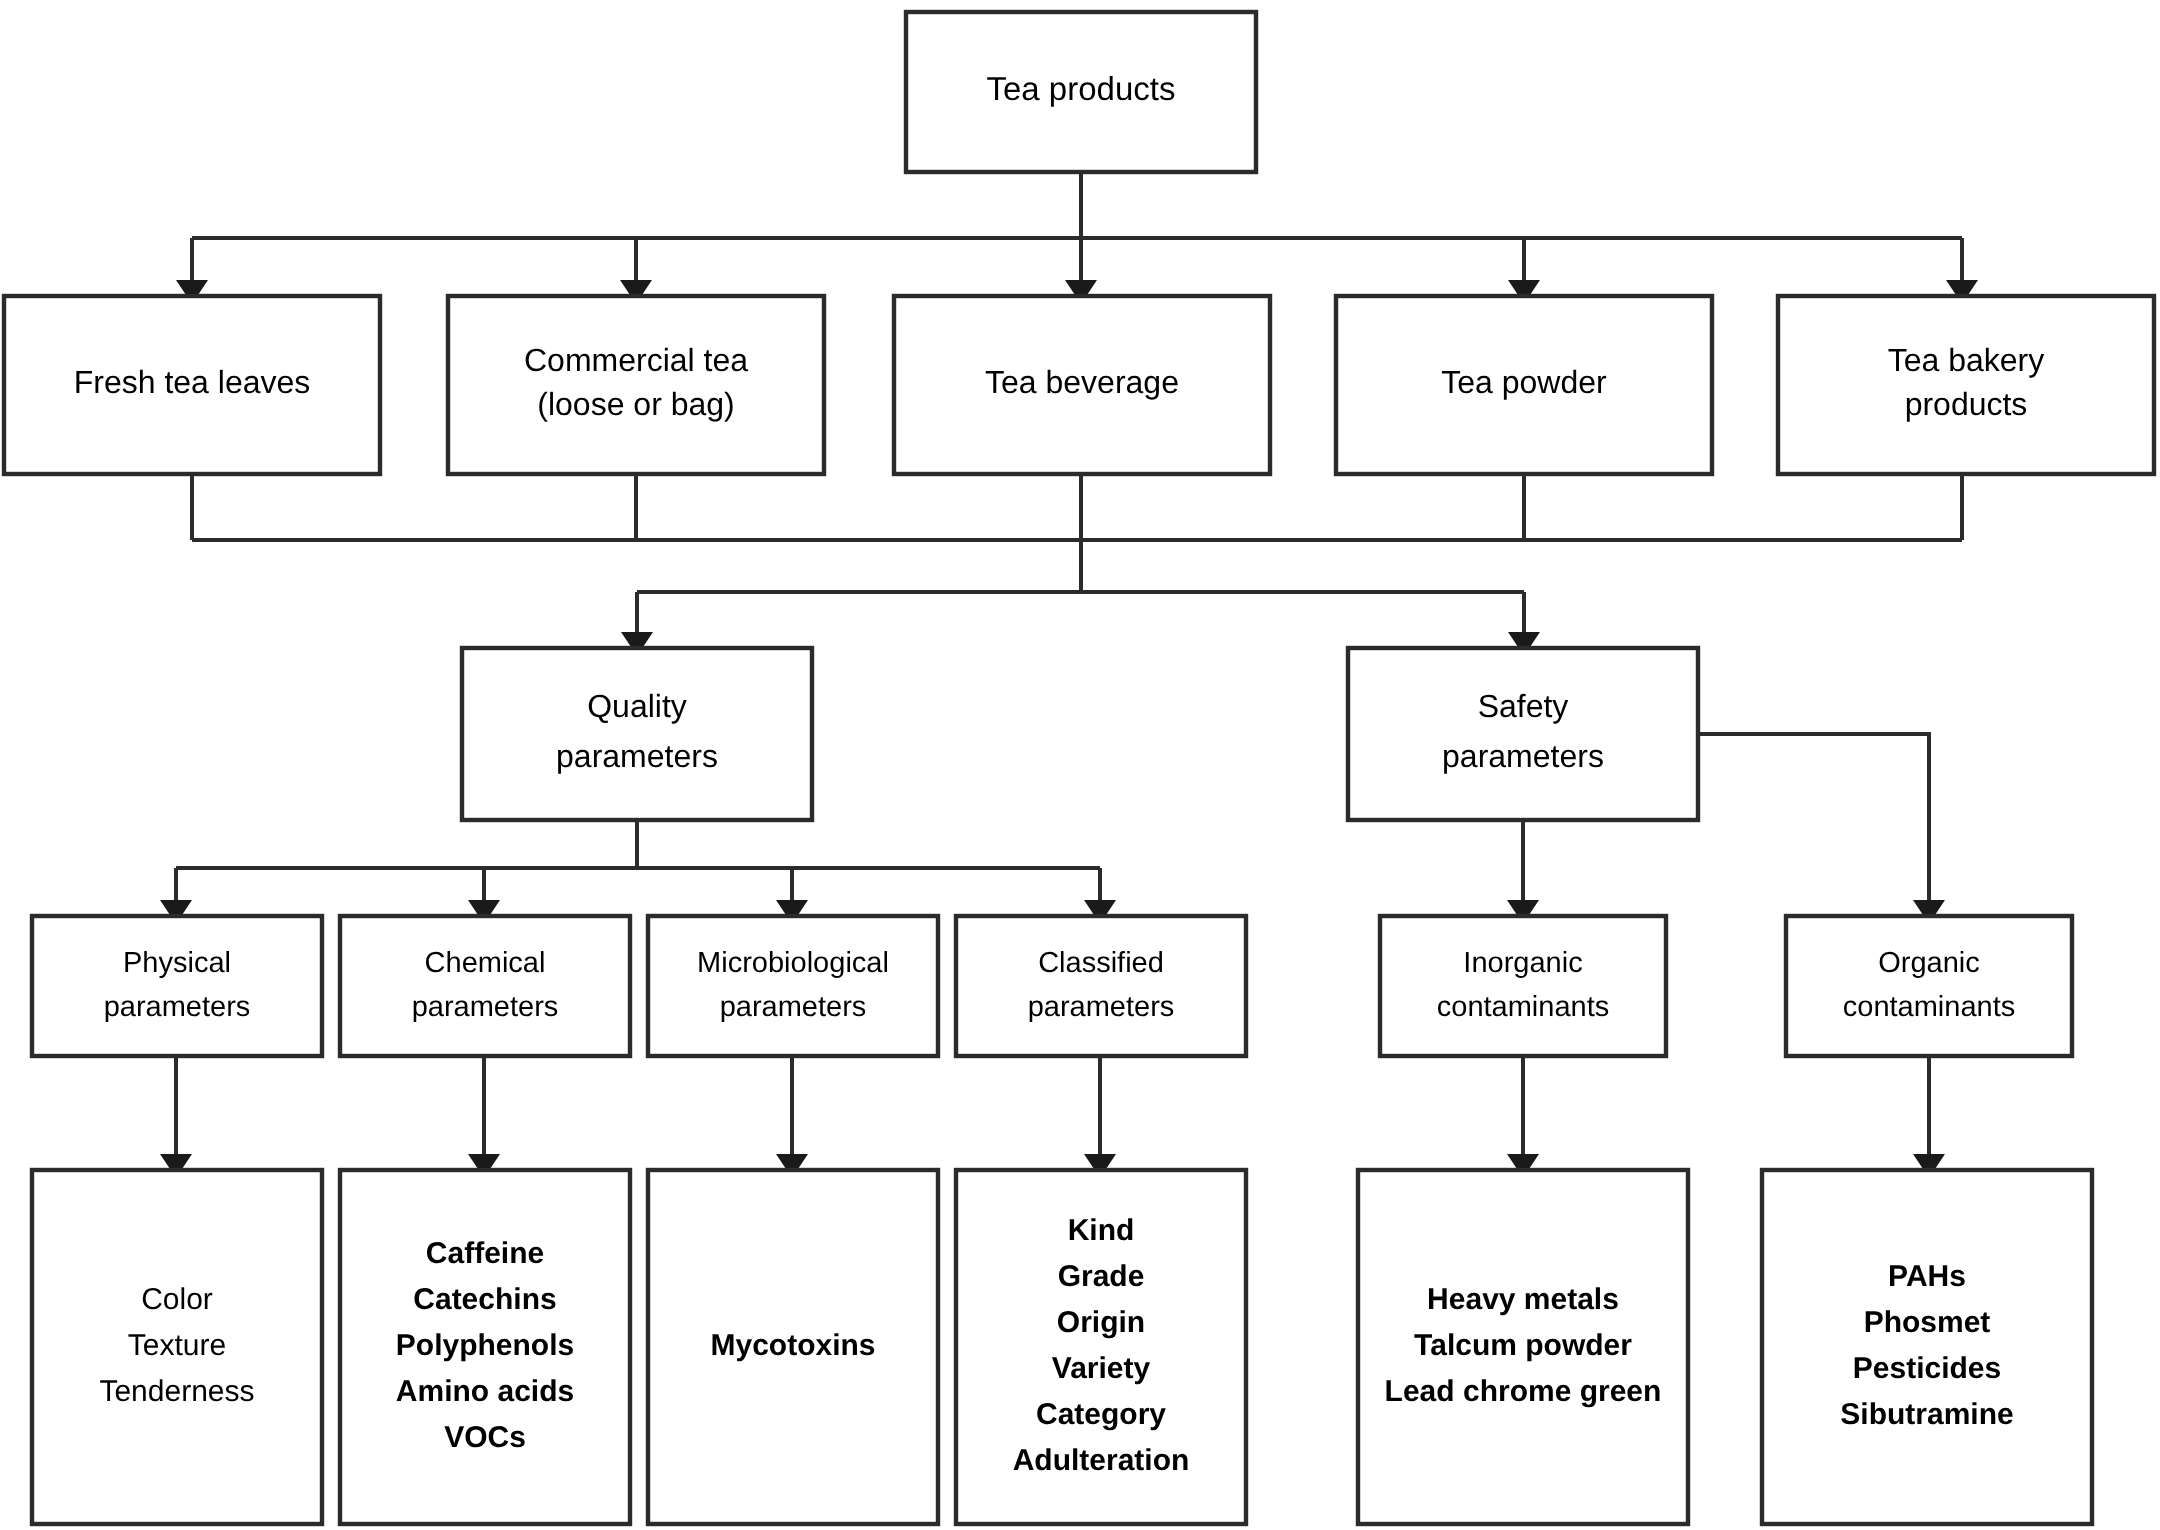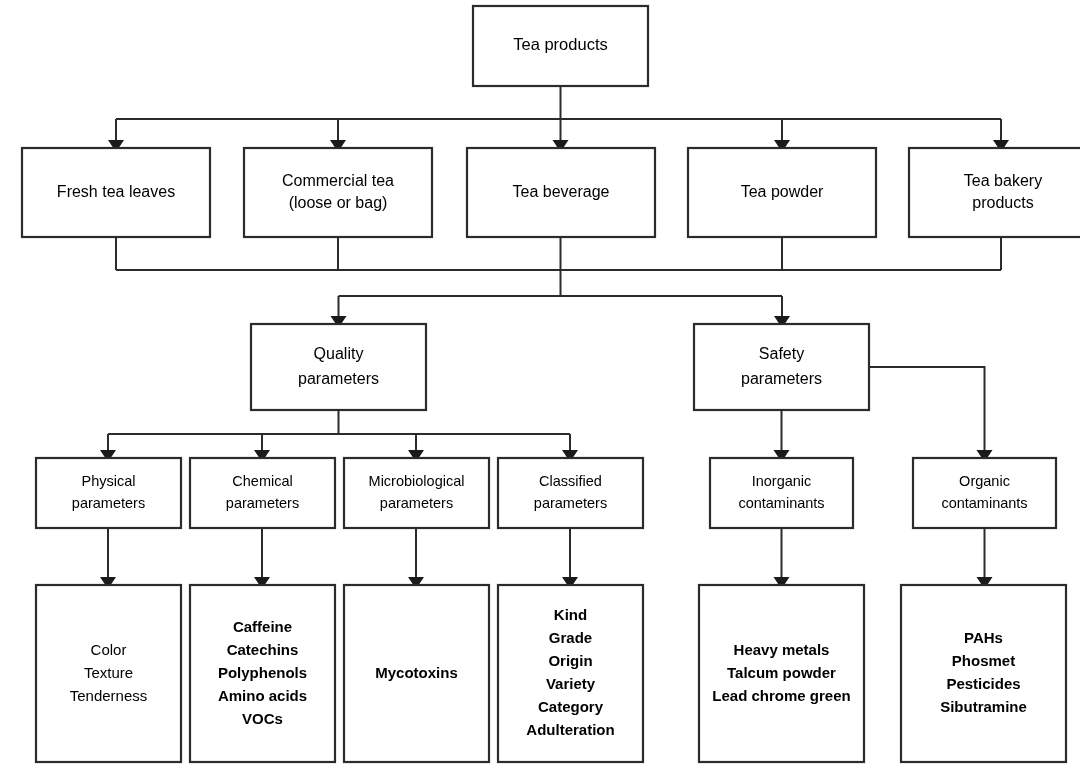--- a/index.html
+++ b/index.html
@@ -11,21 +11,20 @@
     width: 1080px;
     height: 765px;
     font-family: "Liberation Sans", sans-serif;
     overflow: hidden;
   }
   #chart-root {
     position: relative;
     width: 1040px;
     height: 765px;
     background: #ffffff;
-    padding-left: 20px;
   }
   svg.flow {
     display: block;
     width: 1080px;
     height: 765px;
   }
   .box {
     fill: #ffffff;
     stroke: #2b2b2b;
     stroke-width: 2.2;

